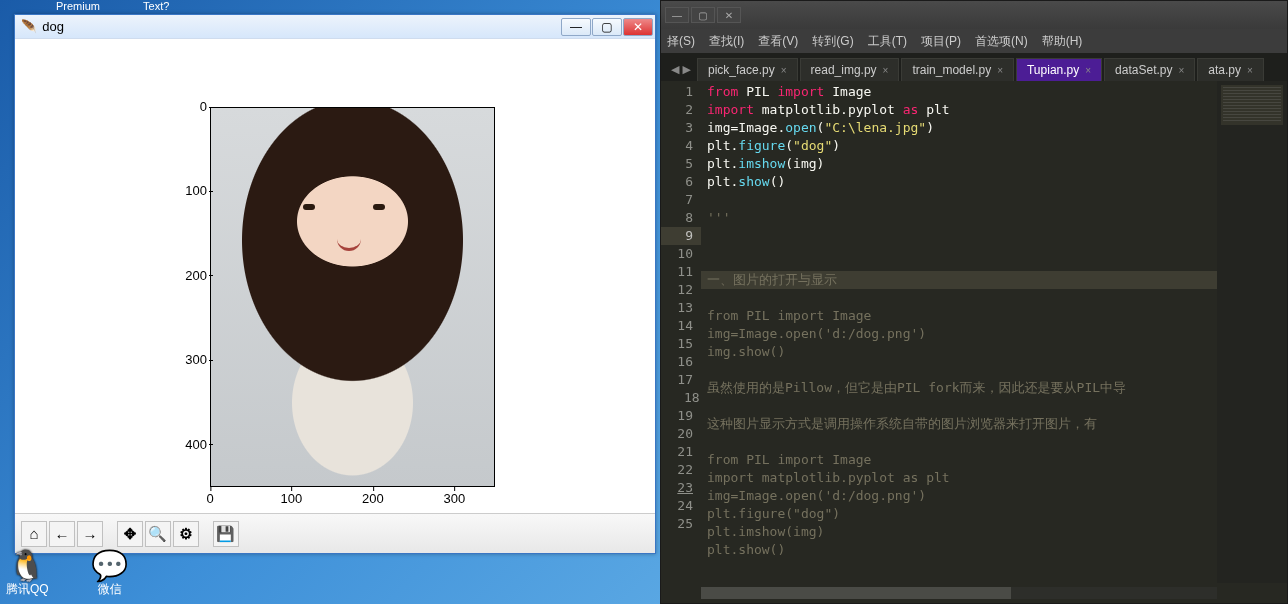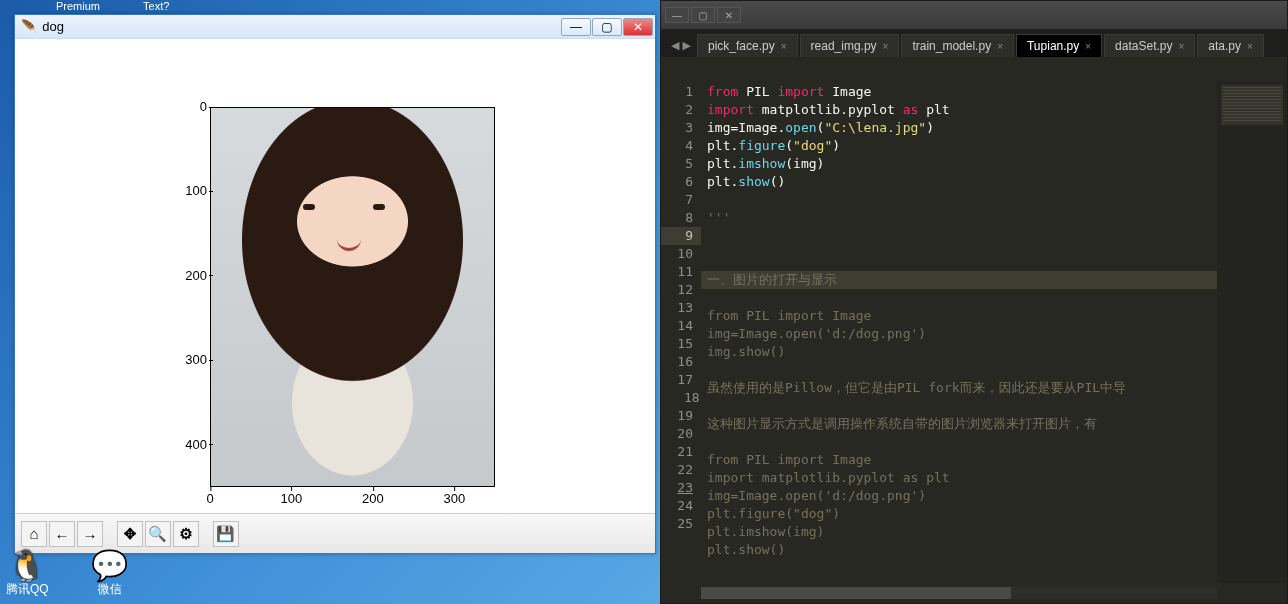--- a/index.html
+++ b/index.html
@@ -40,21 +40,21 @@
 .sublime .tabbar {
   height:28px; background:#1e1f1c; display:flex; align-items:flex-end;
   padding-left:10px; padding-top:4px; position:relative;
 }
 .tab-arrows { color:#888; font-size:11px; margin-right:6px; align-self:center; }
 .tab {
   padding:4px 10px; background:#2d2e2a; color:#ccc; font-size:12px;
   margin-right:2px; border-top:1px solid #3a3b36; border-left:1px solid #3a3b36;
   border-right:1px solid #3a3b36; display:flex; align-items:center; gap:6px;
 }
-.tab.active { background:#000000; color:#fff; }
+.tab.active { background:#4c1d95; color:#fff; }
 .tab .close { font-size:10px; color:#888; }
 .sublime .editor {
   position:absolute; top:80px; bottom:20px; left:0; right:0;
   display:flex; font-family: Consolas, Menlo, monospace; font-size:13px;
 }
 .gutter {
   width:40px; background:#272822; color:#8f908a; text-align:right;
   padding:2px 8px 0 0; line-height:18px;
 }
 .gutter .hl { background:#3e3d32; color:#c2c2bf; display:block; margin-right:-8px; padding-right:8px; }
@@ -151,20 +151,30 @@
 </div>
 
 <div class="sublime">
   <div class="titlebar">
     <div class="winbtns">
       <div class="winbtn">—</div>
       <div class="winbtn">▢</div>
       <div class="winbtn">✕</div>
     </div>
   </div>
+  <div class="menubar" id="sublime-menubar">
+      <span>择(S)</span>
+      <span>查找(I)</span>
+      <span>查看(V)</span>
+      <span>转到(G)</span>
+      <span>工具(T)</span>
+      <span>项目(P)</span>
+      <span>首选项(N)</span>
+      <span>帮助(H)</span>
+    </div>
   <div class="tabbar">
     <span class="tab-arrows">◀ ▶</span>
     <div id="tabs-host" style="display:flex;">
         <div class="tab">
           <span>pick_face.py</span>
           <span class="close">×</span>
         </div>
         <div class="tab">
           <span>read_img.py</span>
           <span class="close">×</span>

